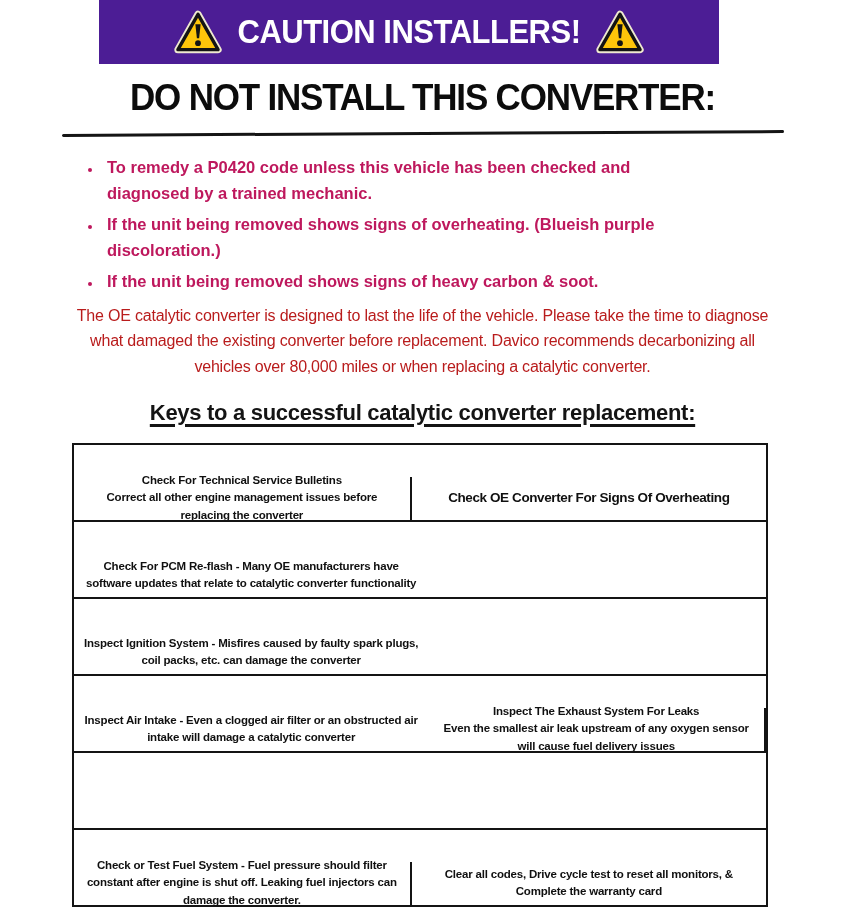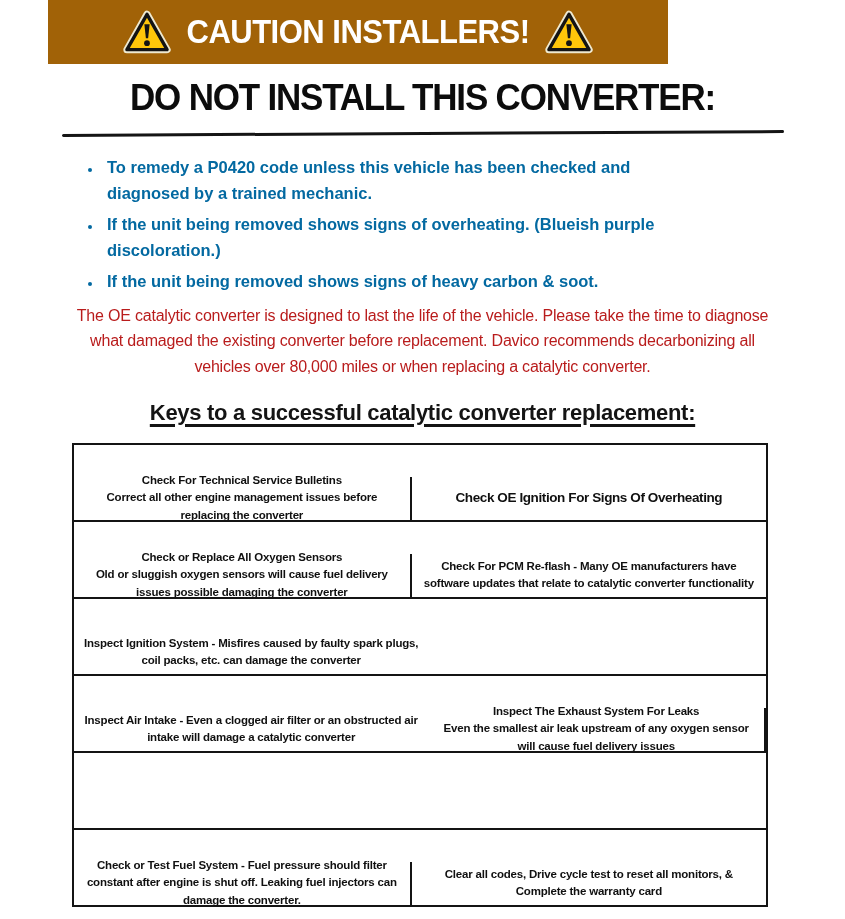--- a/index.html
+++ b/index.html
@@ -4,22 +4,22 @@
 <style>
   html, body { margin:0; padding:0; }
   body {
     width:845px; height:919px; background:#ffffff;
     font-family:"Liberation Sans", sans-serif; color:#111;
     overflow:hidden;
   }
 
   
   .banner {
-    margin-left:48px; width:620px; height:64px;
-    background:#a16207;
+    margin-left:99px; width:620px; height:64px;
+    background:#4c1d95;
     display:flex; align-items:center; justify-content:center; gap:16px;
   }
   .banner-title {
     color:#ffffff; font-weight:bold; font-size:31px;
     letter-spacing:-0.5px; transform:scaleY(1.06);
     white-space:nowrap;
   }
   .warn-icon { width:48px; height:44px; display:block; flex:none; }
 
   
@@ -30,21 +30,21 @@
   }
 
   .divider {
     width:722px; height:3px; background:#151515;
     margin:15px auto 0; transform:rotate(-0.3deg); border-radius:2px;
   }
 
   
   .warning-list {
     margin:20px 0 0 84px; padding:0 0 0 18px; width:700px;
-    font-size:16.5px; font-weight:bold; line-height:1.55; color:#0369a1;
+    font-size:16.5px; font-weight:bold; line-height:1.55; color:#be185d;
     box-sizing:border-box;
   }
   .warning-list li { margin-bottom:6px; white-space:pre-line; padding-left:5px; }
   .warning-list li::marker { font-size:0.75em; }
 
   
   .notice {
     margin:8px auto 0; width:845px;
     text-align:center; font-size:16px; font-weight:normal;
     line-height:1.6; letter-spacing:-0.2px; color:#b91c1c;
@@ -111,25 +111,23 @@
 <p class="notice">The OE catalytic converter is designed to last the life of the vehicle. Please take the time to diagnose
 what damaged the existing converter before replacement. Davico recommends decarbonizing all
 vehicles over 80,000 miles or when replacing a catalytic converter.</p>
 
 <h2 class="keys-heading">Keys to a successful catalytic converter replacement:</h2>
 
 <div class="tips-table">
   <div class="t-row first">
     <div class="t-cell left">Check For Technical Service Bulletins
 Correct all other engine management issues before replacing the converter</div>
-    <div class="t-cell right">Check OE Ignition For Signs Of Overheating</div>
+    <div class="t-cell right">Check OE Converter For Signs Of Overheating</div>
   </div>
   <div class="t-row">
-    <div class="t-cell left">Check or Replace All Oxygen Sensors
-Old or sluggish oxygen sensors will cause fuel delivery issues possible damaging the converter</div>
     <div class="t-cell right">Check For PCM Re-flash - Many OE manufacturers have software updates that relate to catalytic converter functionality</div>
   </div>
   <div class="t-row">
     <div class="t-cell right">Inspect Ignition System - Misfires caused by faulty spark plugs, coil packs, etc. can damage the converter</div>
   </div>
   <div class="t-row">
     <div class="t-cell right">Inspect Air Intake - Even a clogged air filter or an obstructed air intake will damage a catalytic converter</div>
     <div class="t-cell left">Inspect The Exhaust System For Leaks
 Even the smallest air leak upstream of any oxygen sensor will cause fuel delivery issues</div>
   </div>

